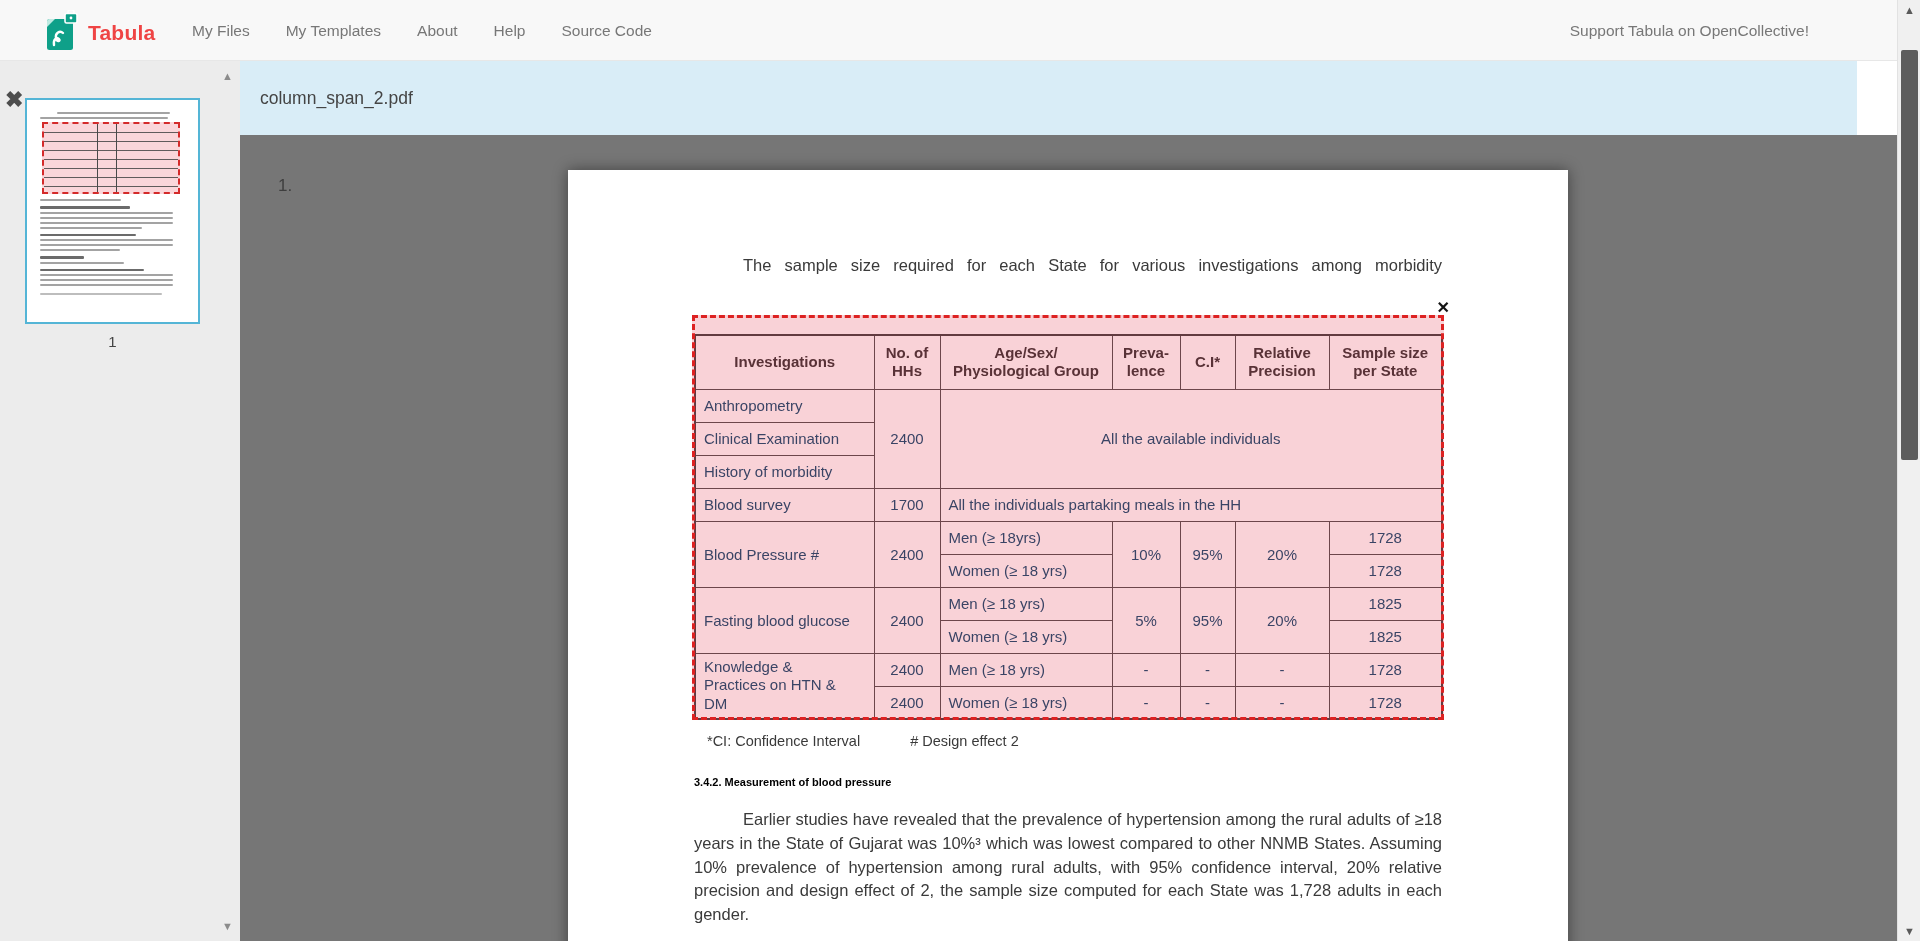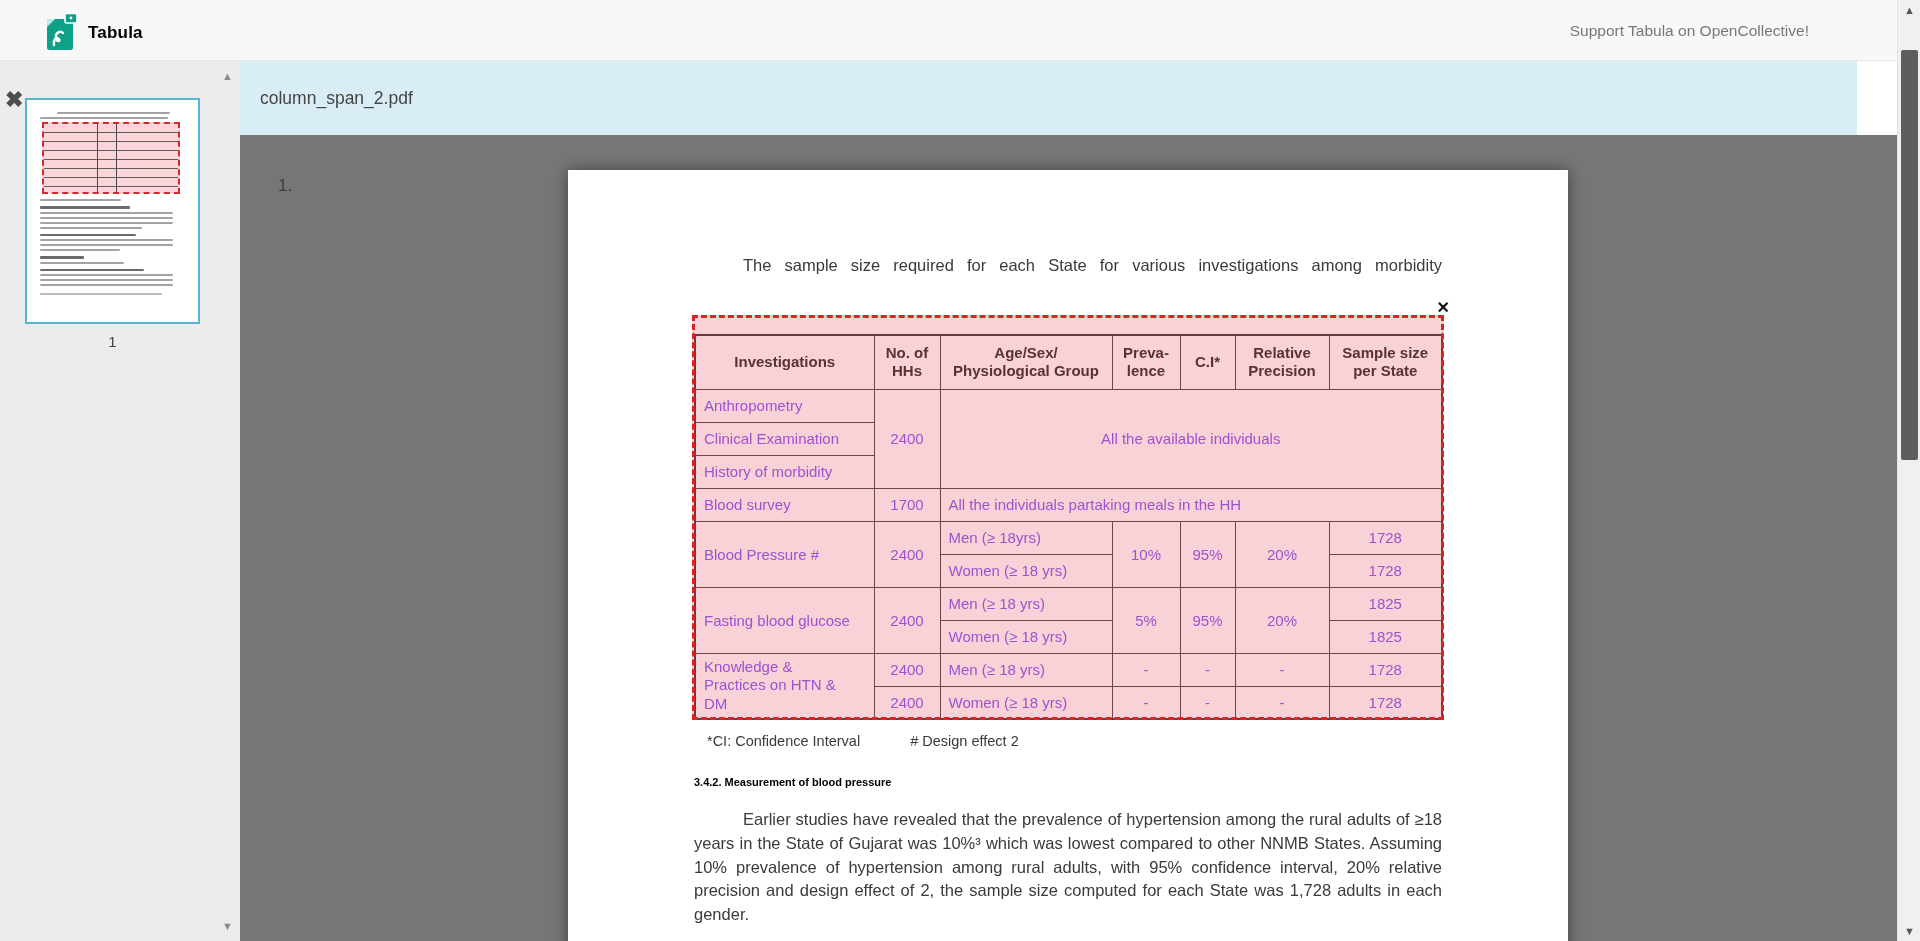--- a/index.html
+++ b/index.html
@@ -2,21 +2,21 @@
 <html><head>
 <meta charset="utf-8">
 <style>
   * { margin:0; padding:0; box-sizing:border-box; }
   html,body { width:1920px; height:941px; overflow:hidden; font-family:"Liberation Sans", sans-serif; background:#fff; }
   #app { position:relative; width:1920px; height:941px; background:#fff; }
 
   
   .navbar { position:absolute; left:0; top:0; width:1897px; height:61px; background:#f8f8f8; border-bottom:1px solid #e7e7e7; z-index:20; }
   .brand { position:absolute; left:44px; top:10px; display:flex; align-items:center; gap:8px; }
-  .brand-name { font-size:17px; font-weight:bold; color:#000000; letter-spacing:.2px; }
+  .brand-name { font-size:21px; font-weight:bold; color:#ef4444; letter-spacing:.2px; }
   .nav-items { position:absolute; left:192px; top:0; height:61px; display:flex; align-items:center; gap:36px; }
   .nav-item { font-size:15.5px; color:#777; cursor:pointer; white-space:nowrap; }
   .support { position:absolute; right:88px; top:0; height:61px; display:flex; align-items:center; font-size:15.5px; color:#777; cursor:pointer; }
 
   
   .toolbar { position:absolute; left:240px; top:61px; width:1617px; height:74px; background:#d9edf7; z-index:10; }
   .filename { position:absolute; left:20px; top:0; height:74px; display:flex; align-items:center; font-size:17.5px; color:#444; }
   .btn { position:absolute; top:78px; height:40px; display:flex; align-items:center; justify-content:center; gap:7px; border-radius:5px; font-size:16px; cursor:pointer; white-space:nowrap; }
   .btn-templates { left:443px; width:130px; background:#4bb9dc; border:1px solid #3fadd0; color:#fff; }
   .btn-clear { left:600px; width:206px; background:#fdfdfd; border:1px solid #bdbdbd; color:#333; }
@@ -52,21 +52,21 @@
 
   
   .page { position:absolute; left:328px; top:35px; width:1000px; height:900px; background:#fff; box-shadow:0 0 14px rgba(0,0,0,.45); }
 
   .intro { position:absolute; left:126px; top:84px; width:748px; font-size:16.5px; color:#3a3a3a; line-height:23px; }
   .intro .l1 { display:block; text-align:justify; text-align-last:justify; text-indent:49px; }
   .intro .l2 { display:block; }
 
   
   table.doc { position:absolute; left:126px; top:164px; width:747px; border-collapse:collapse; table-layout:fixed; border:2px solid #3f3f3f; }
-  table.doc th, table.doc td { border:1px solid #4d4d4d; font-size:15px; color:#8b5cf6; padding:2px 8px; }
+  table.doc th, table.doc td { border:1px solid #4d4d4d; font-size:15px; color:#0c4a6e; padding:2px 8px; }
   table.doc th { font-weight:bold; color:#333; text-align:center; height:54px; white-space:pre-line; line-height:1.25; }
   table.doc td { height:33px; }
   td.c { text-align:center; }
   td.pre { white-space:pre-line; line-height:1.25; }
 
   
   .selection { position:absolute; left:124px; top:145px; width:752px; height:405px; border:3px dashed #dd2222; background:rgba(228,48,68,0.215); z-index:6; cursor:move; }
   .sel-close { position:absolute; top:-18px; right:-9px; font-size:16px; font-weight:bold; color:#131313; cursor:pointer; line-height:1; }
 
   .footnote { position:absolute; left:139px; top:563px; font-size:14.5px; color:#3a3a3a; }
@@ -93,20 +93,27 @@
           <rect x="3" y="9" width="26" height="31" rx="2.5" fill="#0fa089"></rect>
           <path d="M3 17 L3 11.5 A2.5 2.5 0 0 1 5.5 9 L11 9 Z" fill="#bfeae2"></path>
           <path d="M10 35 C9 29 13 27 15 29 C17 31 13 33 12 28 C11 23 16 20 19 23" fill="none" stroke="#ffffff" stroke-width="2.4" stroke-linecap="round"></path>
           <rect x="21" y="3.5" width="12" height="9.5" rx="1.5" fill="#0fa089" stroke="#ffffff" stroke-width="1.6"></rect>
           <path d="M24 3.5 V2.5 A3 3 0 0 1 30 2.5 V3.5" fill="none" stroke="#ffffff" stroke-width="1.6"></path>
           <circle cx="27" cy="8" r="1.4" fill="#ffffff"></circle>
         </svg>
       </span>
       <span class="brand-name">Tabula</span>
     </div>
+    <div class="nav-items">
+      <span class="nav-item">My Files</span>
+      <span class="nav-item">My Templates</span>
+      <span class="nav-item">About</span>
+      <span class="nav-item">Help</span>
+      <span class="nav-item">Source Code</span>
+    </div>
     <div class="support">Support Tabula on OpenCollective!</div>
   </div>
 
   <div class="toolbar">
     <div class="filename">column_span_2.pdf</div>
   </div>
   <div class="btn btn-templates">
     <span>
       <svg width="18" height="17" viewBox="0 0 18 17">
         <path d="M6 9 L11 3 L14 6 L8 11 Z" fill="#ffffff"></path>

